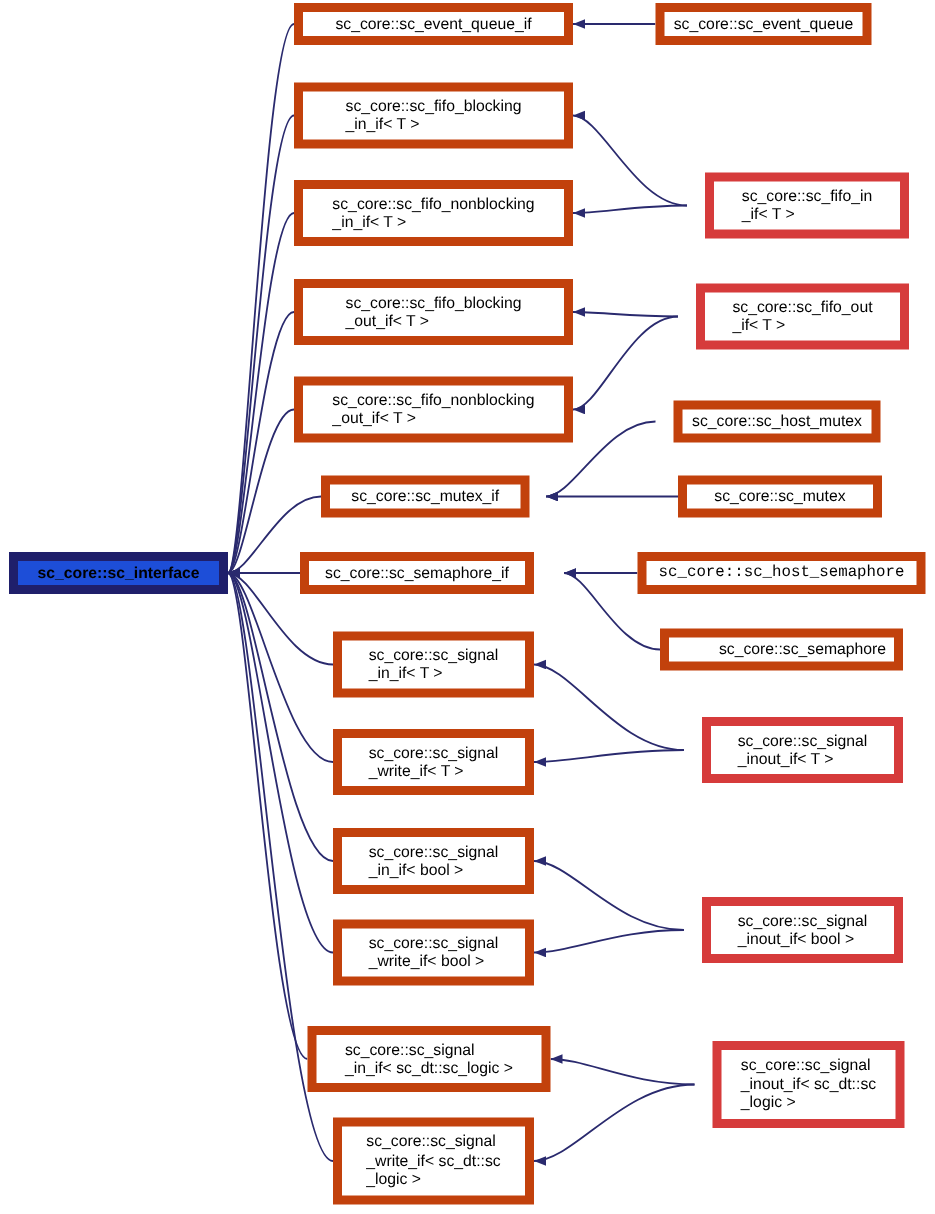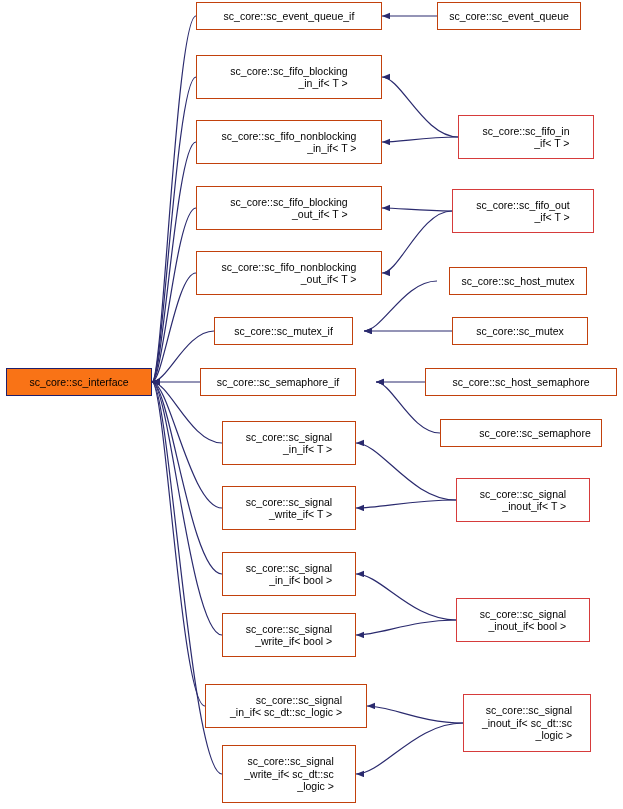--- a/index.html
+++ b/index.html
@@ -23,35 +23,37 @@
     width: 623px;
     height: 809px;
     pointer-events: none;
   }
   .node {
     position: absolute;
     box-sizing: border-box;
     display: flex;
     align-items: center;
     justify-content: center;
-    text-align: right;
+    text-align: left;
     font-size: 10.5px;
     line-height: 12.5px;
     color: #000000;
     background: #ffffff;
-    border: 1px solid #c2410c;
+    border: 6px solid #c2410c;
     white-space: pre-line;
     letter-spacing: 0px;
   }
   .node.red {
     border-color: #d63b3b;
+    margin-left: 12px;
   }
   .node.root {
-    background: #f97316;
+    background: #1d4ed8;
     border-color: #1f1f6b;
+    font-weight: bold;
   }
 </style>
 </head>
 <body>
 
 <div id="diagram">
   <svg id="edges" viewBox="0 0 623 809">
     <defs>
       <marker id="arrow" markerWidth="9" markerHeight="9" refX="8" refY="3.2" orient="auto" markerUnits="userSpaceOnUse">
         <path d="M0,0 L8,3.2 L0,6.4 z" fill="#2a2a6e"></path>
@@ -100,21 +102,21 @@
     <div class="node" style="left: 196px; top: 186px; width: 186px; height: 44px;">sc_core::sc_fifo_blocking
 _out_if&lt; T &gt;</div>
     <div class="node red" style="left: 452px; top: 189px; width: 142px; height: 44px;">sc_core::sc_fifo_out
 _if&lt; T &gt;</div>
     <div class="node" style="left: 196px; top: 251px; width: 186px; height: 44px;">sc_core::sc_fifo_nonblocking
 _out_if&lt; T &gt;</div>
     <div class="node" style="left: 449px; top: 267px; width: 138px; height: 28px;">sc_core::sc_host_mutex</div>
     <div class="node" style="left: 214px; top: 317px; width: 139px; height: 28px;">sc_core::sc_mutex_if</div>
     <div class="node" style="left: 452px; top: 317px; width: 136px; height: 28px;">sc_core::sc_mutex</div>
     <div class="node" style="left: 200px; top: 368px; width: 156px; height: 28px;">sc_core::sc_semaphore_if</div>
-    <div class="node" style="left: 425px; top: 368px; width: 192px; height: 28px;">sc_core::sc_host_semaphore</div>
+    <div class="node" style="left: 425px; top: 368px; width: 192px; height: 28px; font-family: Liberation Mono, monospace;">sc_core::sc_host_semaphore</div>
     <div class="node" style="left: 440px; top: 419px; width: 162px; height: 28px; padding-left: 28px;">sc_core::sc_semaphore</div>
     <div class="node" style="left: 222px; top: 421px; width: 134px; height: 44px;">sc_core::sc_signal
 _in_if&lt; T &gt;</div>
     <div class="node" style="left: 222px; top: 486px; width: 134px; height: 44px;">sc_core::sc_signal
 _write_if&lt; T &gt;</div>
     <div class="node red" style="left: 456px; top: 478px; width: 134px; height: 44px;">sc_core::sc_signal
 _inout_if&lt; T &gt;</div>
     <div class="node" style="left: 222px; top: 552px; width: 134px; height: 44px;">sc_core::sc_signal
 _in_if&lt; bool &gt;</div>
     <div class="node" style="left: 222px; top: 613px; width: 134px; height: 44px;">sc_core::sc_signal

